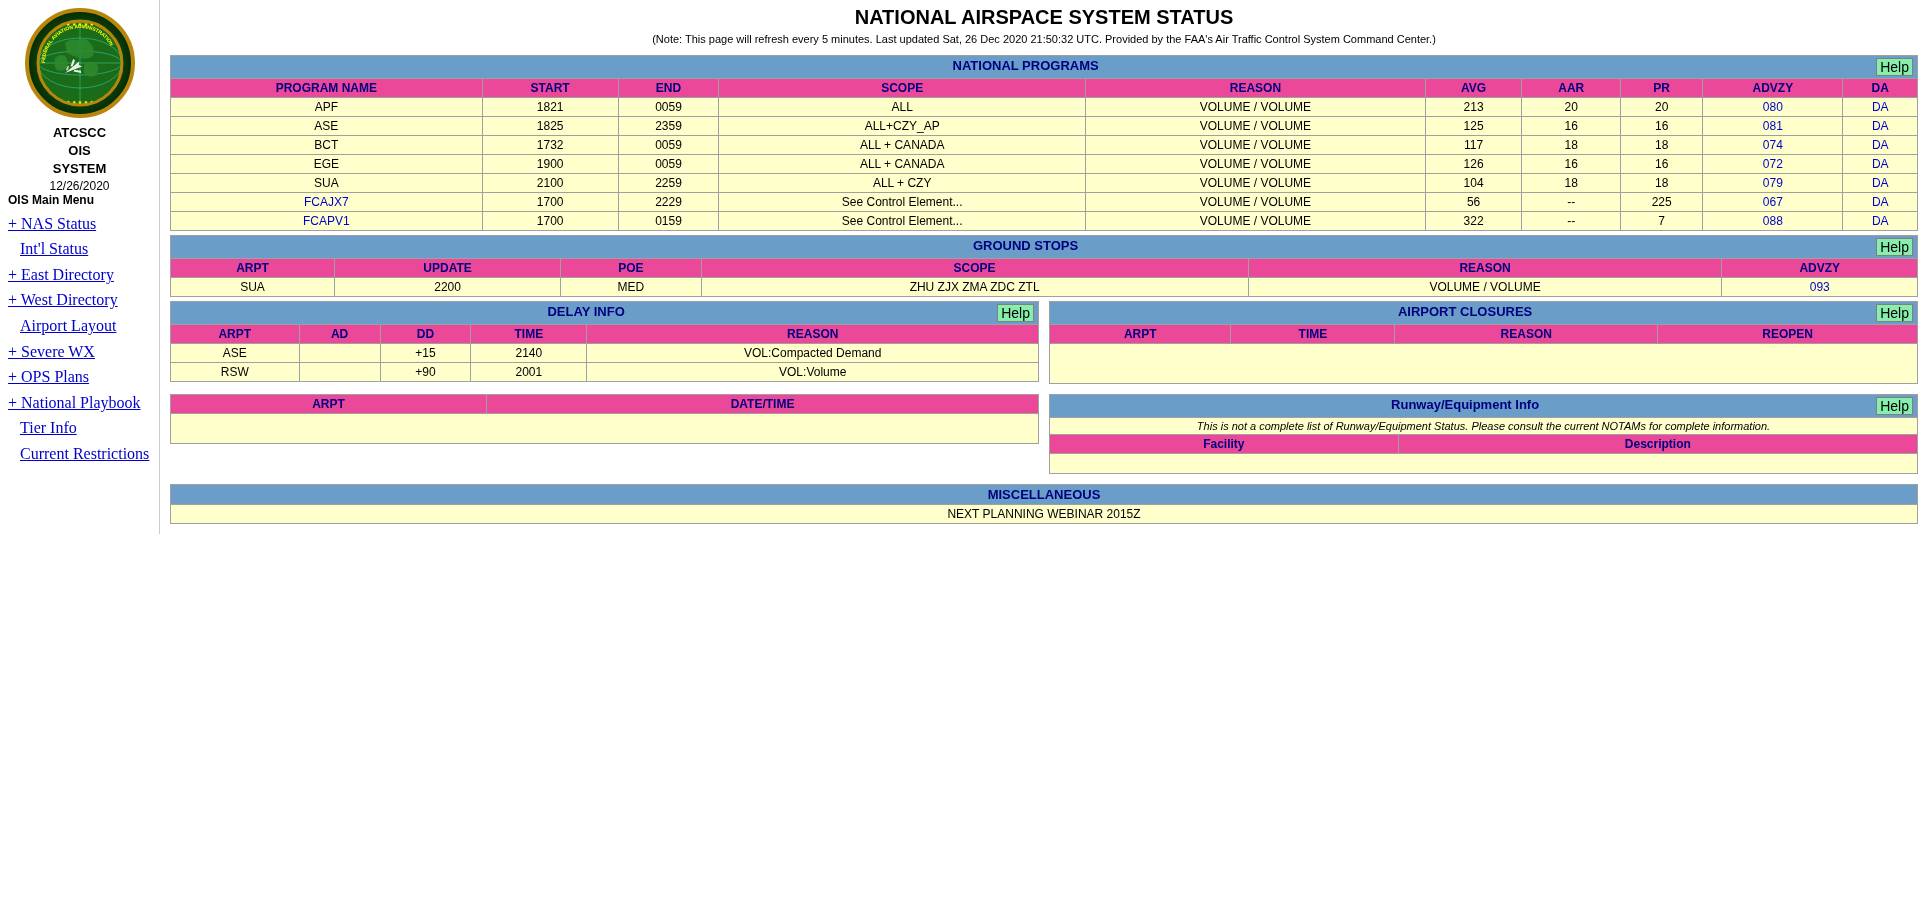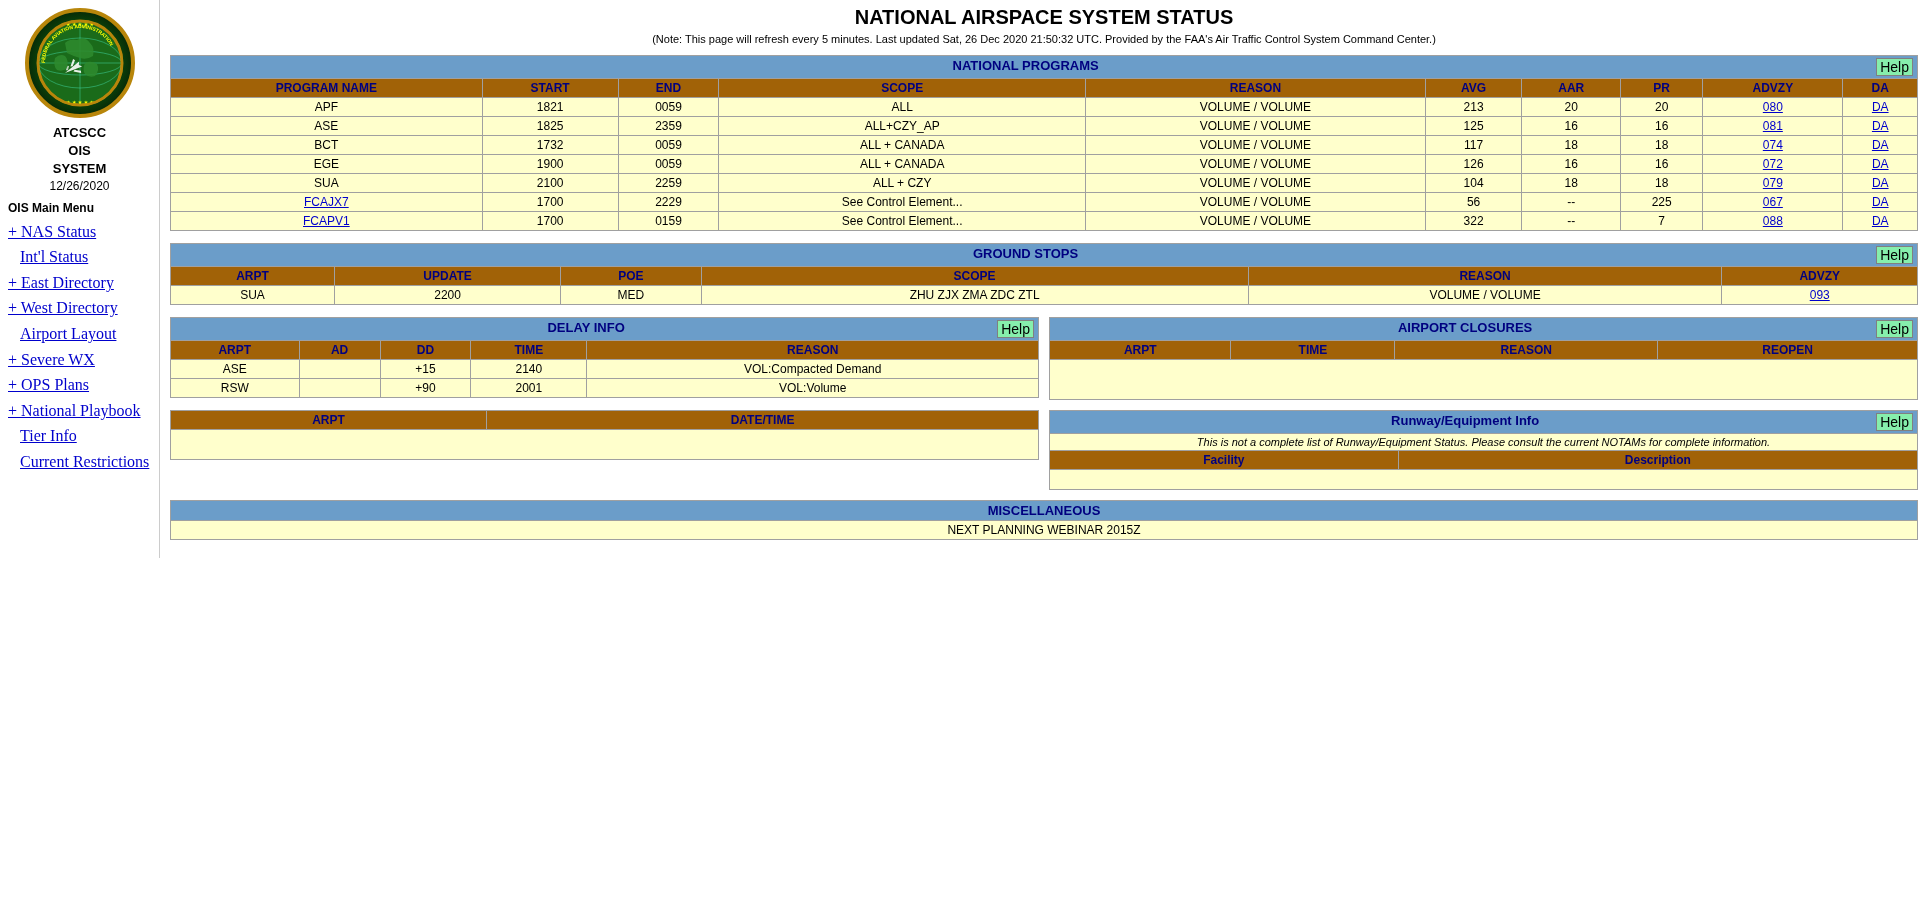--- a/index.html
+++ b/index.html
@@ -33,21 +33,20 @@
     .atcscc-title {
       text-align: center;
       font-weight: bold;
       font-size: 13px;
       line-height: 1.4;
       margin-bottom: 0;
     }
     .date-label {
       text-align: center;
       font-size: 12px;
-      margin-bottom: 8px;
     }
     .sidebar-menu-title {
       font-weight: bold;
       font-size: 12px;
       margin-bottom: 4px;
       align-self: flex-start;
       padding-left: 4px;
     }
     .sidebar-nav { width: 100%; padding-left: 4px; }
     .sidebar-nav a {
@@ -74,21 +73,21 @@
       margin-bottom: 4px;
     }
     .subtitle {
       text-align: center;
       font-size: 11px;
       margin-bottom: 10px;
       color: #000;
     }
 
     
-    .section { margin-bottom: 12px; width: 100%; }
+    .section { margin-bottom: 4px; width: 100%; }
 
     table.data-table {
       width: 100%;
       border-collapse: collapse;
       font-size: 12px;
     }
     table.data-table td, table.data-table th {
       border: 1px solid #a0a0a0;
       padding: 2px 4px;
       text-align: center;
@@ -97,40 +96,40 @@
 
     .section-header-row td {
       background: #6b9dc9;
       color: #000080;
       font-weight: bold;
       font-size: 13px;
       text-align: center;
       border: 1px solid #7090b0;
     }
     .col-header-row td {
-      background: #a16207;
+      background: #ec4899;
       font-weight: bold;
       color: #000080;
       border: 1px solid #90b0c0;
     }
     .data-row td {
       background: #ffffcc;
       color: #000;
     }
 
     .help-btn {
       background: #86efac;
       border: 1px solid #808080;
       font-size: 14px;
       padding: 0 3px;
       cursor: pointer;
       float: right;
     }
 
-    a.link { color: #0000cc; text-decoration: underline; cursor: pointer; }
+    a.link { color: #0000cc; cursor: pointer; }
 
     .two-col { display: flex; gap: 10px; width: 100%; justify-content: flex-end; }
     .two-col > div { flex: 1; }
 
     .italic-note {
       font-style: italic;
       font-size: 11px;
       color: #000;
       background: #ffffcc;
     }

